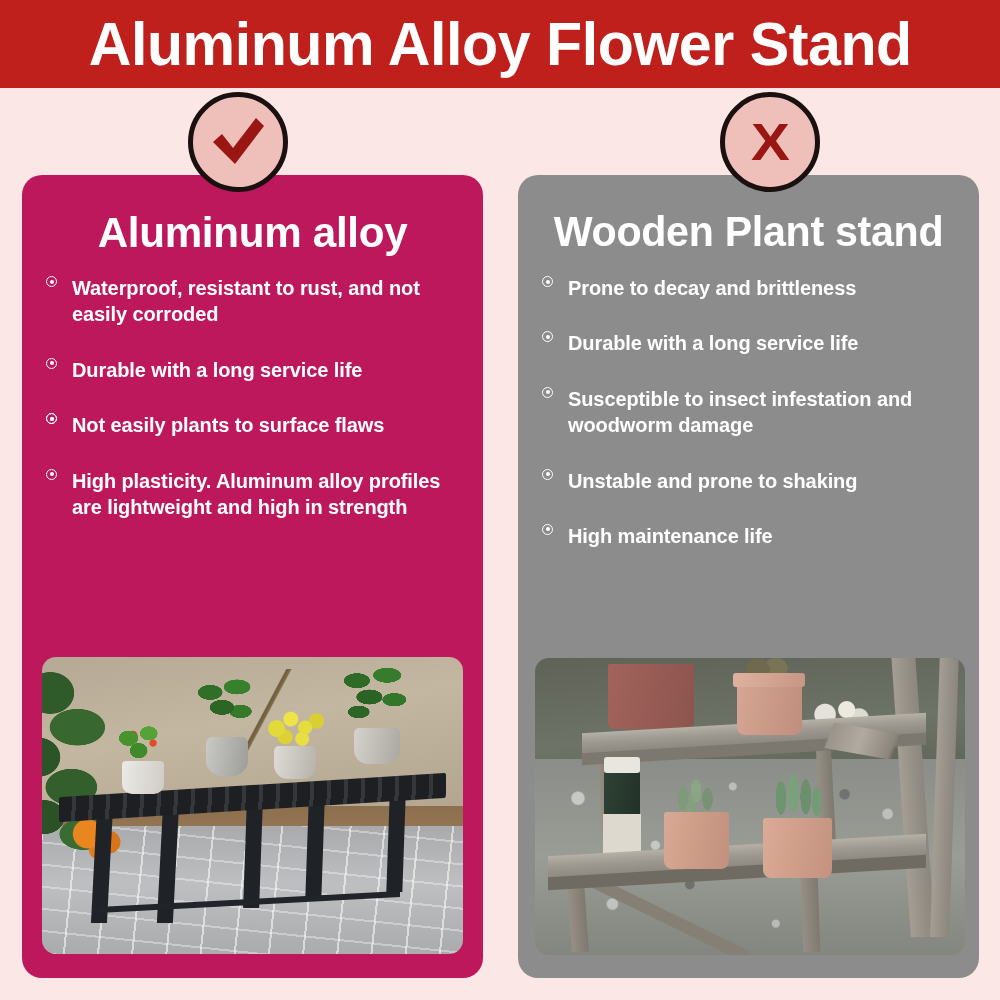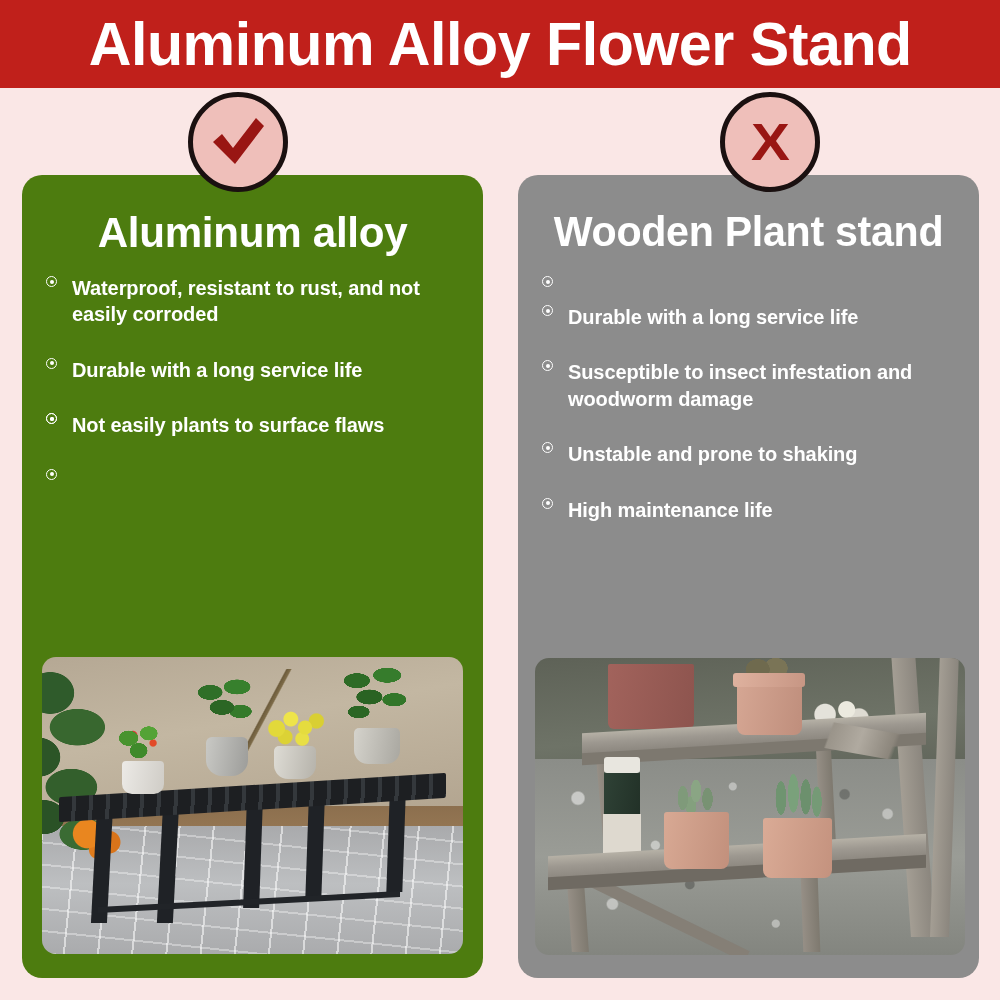--- a/index.html
+++ b/index.html
@@ -28,21 +28,21 @@
   }
 
   
   .card{
     position:absolute;
     top:175px;
     height:803px;
     border-radius:20px;
     overflow:hidden;
   }
-  .card-left{ left:22px; width:461px; background:#4d7c0f; }
+  .card-left{ left:22px; width:461px; background:#be185d; }
   .card-right{ left:518px; width:461px; background:#8c8c8c; }
 
   .card-heading{
     position:absolute; top:35px; left:0; width:100%;
     text-align:center;
     color:#ffffff;
     font-size:43px;
     font-weight:bold;
     line-height:1.05;
     letter-spacing:-0.3px;
@@ -320,20 +320,21 @@
     </li>
     <li class="bullet">
       <span class="bullet-marker"></span>
     </li>
     <li class="bullet">
       <span class="bullet-marker"></span>
       <span>Not easily plants to surface flaws</span>
     </li>
     <li class="bullet">
       <span class="bullet-marker"></span>
+      <span>High plasticity. Aluminum alloy profiles are lightweight and high in strength</span>
     </li>
   </ul>
 
   <div class="photo photo-left">
     <div class="scene-wall"></div>
     <div class="scene-mulch"></div>
     <div class="scene-ground"></div>
     <div class="scene-shrub"></div>
     <div class="scene-marigold"></div>
     <div class="scene-branch"></div>
@@ -359,20 +360,21 @@
     <div class="pot p4-pot"></div>
   </div>
 </div>
 
 <div class="card card-right">
   <div class="card-heading">Wooden Plant stand</div>
 
   <ul class="bullets">
     <li class="bullet">
       <span class="bullet-marker"></span>
+      <span>Prone to decay and brittleness</span>
     </li>
     <li class="bullet">
       <span class="bullet-marker"></span>
       <span>Durable with a long service life</span>
     </li>
     <li class="bullet">
       <span class="bullet-marker"></span>
       <span>Susceptible to insect infestation and woodworm damage</span>
     </li>
     <li class="bullet">

